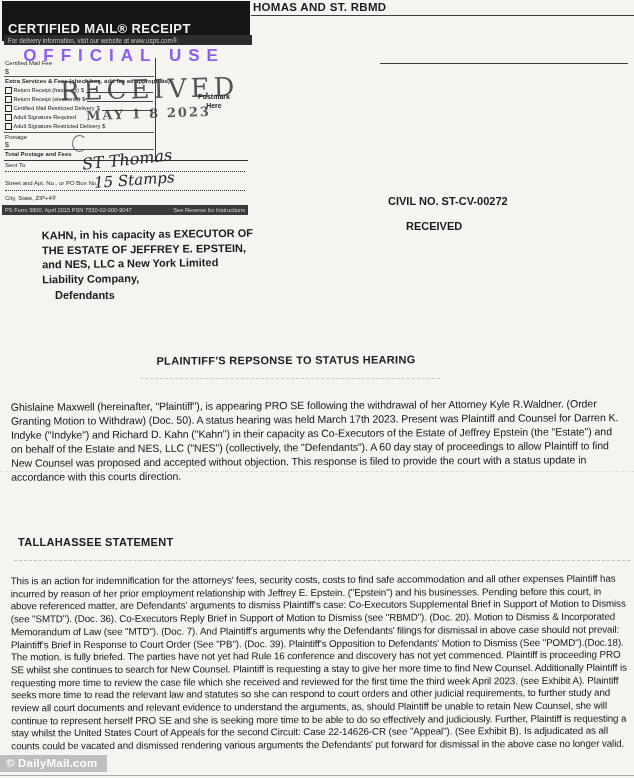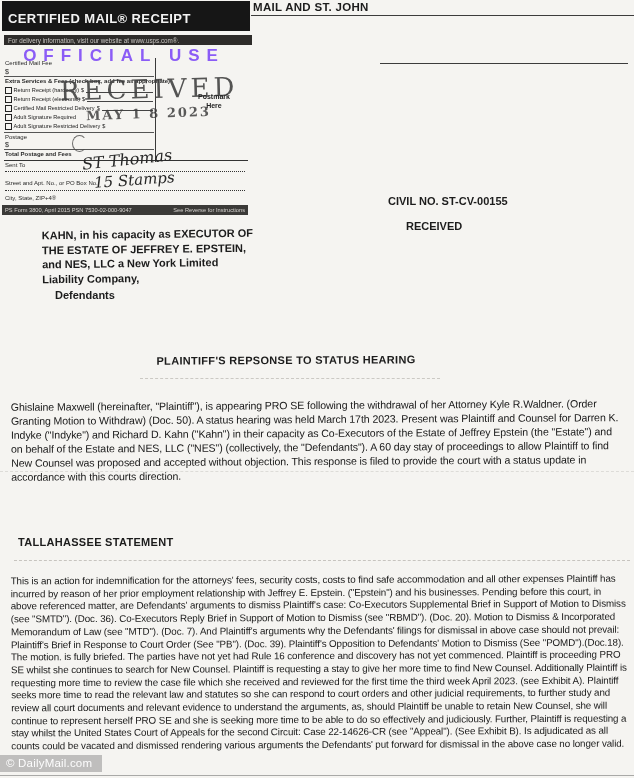--- a/index.html
+++ b/index.html
@@ -6,21 +6,21 @@
   .page {
     position:relative; width:634px; height:778px; margin:0 auto;
     background:#f5f4f1; overflow:hidden;
     font-family:"Liberation Sans", sans-serif; color:#1c1c1c;
   }
   .abs { position:absolute; }
 
   
   .receipt { position:absolute; left:2px; top:0; width:248px; height:222px; }
   .rc-header { position:absolute; left:0; top:1px; width:248px; height:30px;
-    background:#161616; color:#f2f2f2; padding:10px 6px; box-sizing:border-box; }
+    background:#161616; color:#f2f2f2; padding:20px 6px; box-sizing:border-box; }
   .rc-title { font-size:13px; font-weight:bold; letter-spacing:.4px; white-space:nowrap; }
   .rc-sub { font-size:8px; font-style:italic; color:#d8d8d8; }
   .rc-deliverybar { position:absolute; left:2px; top:35px; width:240px;
     background:#2e2c2a; color:#c9c6c2; font-size:6.3px; padding:1.5px 4px; white-space:nowrap; }
   .rc-official { position:absolute; left:0; top:46px; width:244px; text-align:center;
     font-size:17px; font-weight:bold; letter-spacing:7px; color:#8b5cf6; white-space:nowrap; }
   .rc-lbl { font-size:6px; color:#2a2a2a; white-space:nowrap; }
   .rc-dollar { font-size:7px; }
   .rc-vline { position:absolute; left:153px; top:58px; height:104px; border-left:1.2px solid #3a3a3a; }
   .rc-hline { position:absolute; border-top:1px solid #555; }
@@ -69,21 +69,21 @@
 
   
   .artifact { position:absolute; border-top:1px dashed #9a968f; }
   .a1 { left:140px; top:378px; width:300px; opacity:.45; }
   .a2 { left:0px;  top:471px; width:634px; opacity:.25; }
   .a3 { left:14px; top:560px; width:616px; opacity:.5; }
   .a4 { left:0px;  top:775px; width:634px; border-top:1.5px solid #777; opacity:.6; }
 
   
   .watermark { left:0; top:755px; background:rgba(145,145,145,.55); color:#fdfdfd;
-    font-size:11.5px; font-weight:normal; padding:2px 10px 3px 6px; letter-spacing:.2px; }
+    font-size:11.5px; font-weight:bold; padding:2px 10px 3px 6px; letter-spacing:.2px; }
 </style>
 </head>
 <body>
 
 <div class="page">
 
   <div class="receipt">
 
     <div class="rc-header">
       <div class="rc-title">CERTIFIED MAIL® RECEIPT</div>
@@ -151,25 +151,25 @@
     <div class="stamp stamp-date">MAY 1 8 2023</div>
     <div class="postmark-circle"></div>
     <div class="postmark-here">
       <div>Postmark</div>
       <div>Here</div>
     </div>
     <div class="handwrite hw-sent">ST Thomas</div>
     <div class="handwrite hw-street">15 Stamps</div>
   </div>
 
-  <div class="abs tr-partial">MAIL AND ST. JOHN</div>
+  <div class="abs tr-partial">HOMAS AND ST. RBMD</div>
   <div class="hline" style="left:251px; top:15px; width:383px;"></div>
   <div class="hline" style="left:380px; top:63px; width:248px;"></div>
 
-  <div class="abs civil-no">CIVIL NO. ST-CV-00155</div>
+  <div class="abs civil-no">CIVIL NO. ST-CV-00272</div>
   <div class="abs complex">RECEIVED</div>
 
   <div class="abs defendant-block">
     <div>KAHN, in his capacity as EXECUTOR OF</div>
     <div>THE ESTATE OF JEFFREY E. EPSTEIN,</div>
     <div>and NES, LLC a New York Limited</div>
     <div>Liability Company,</div>
   </div>
   <div class="abs defendants-label">Defendants</div>
 

